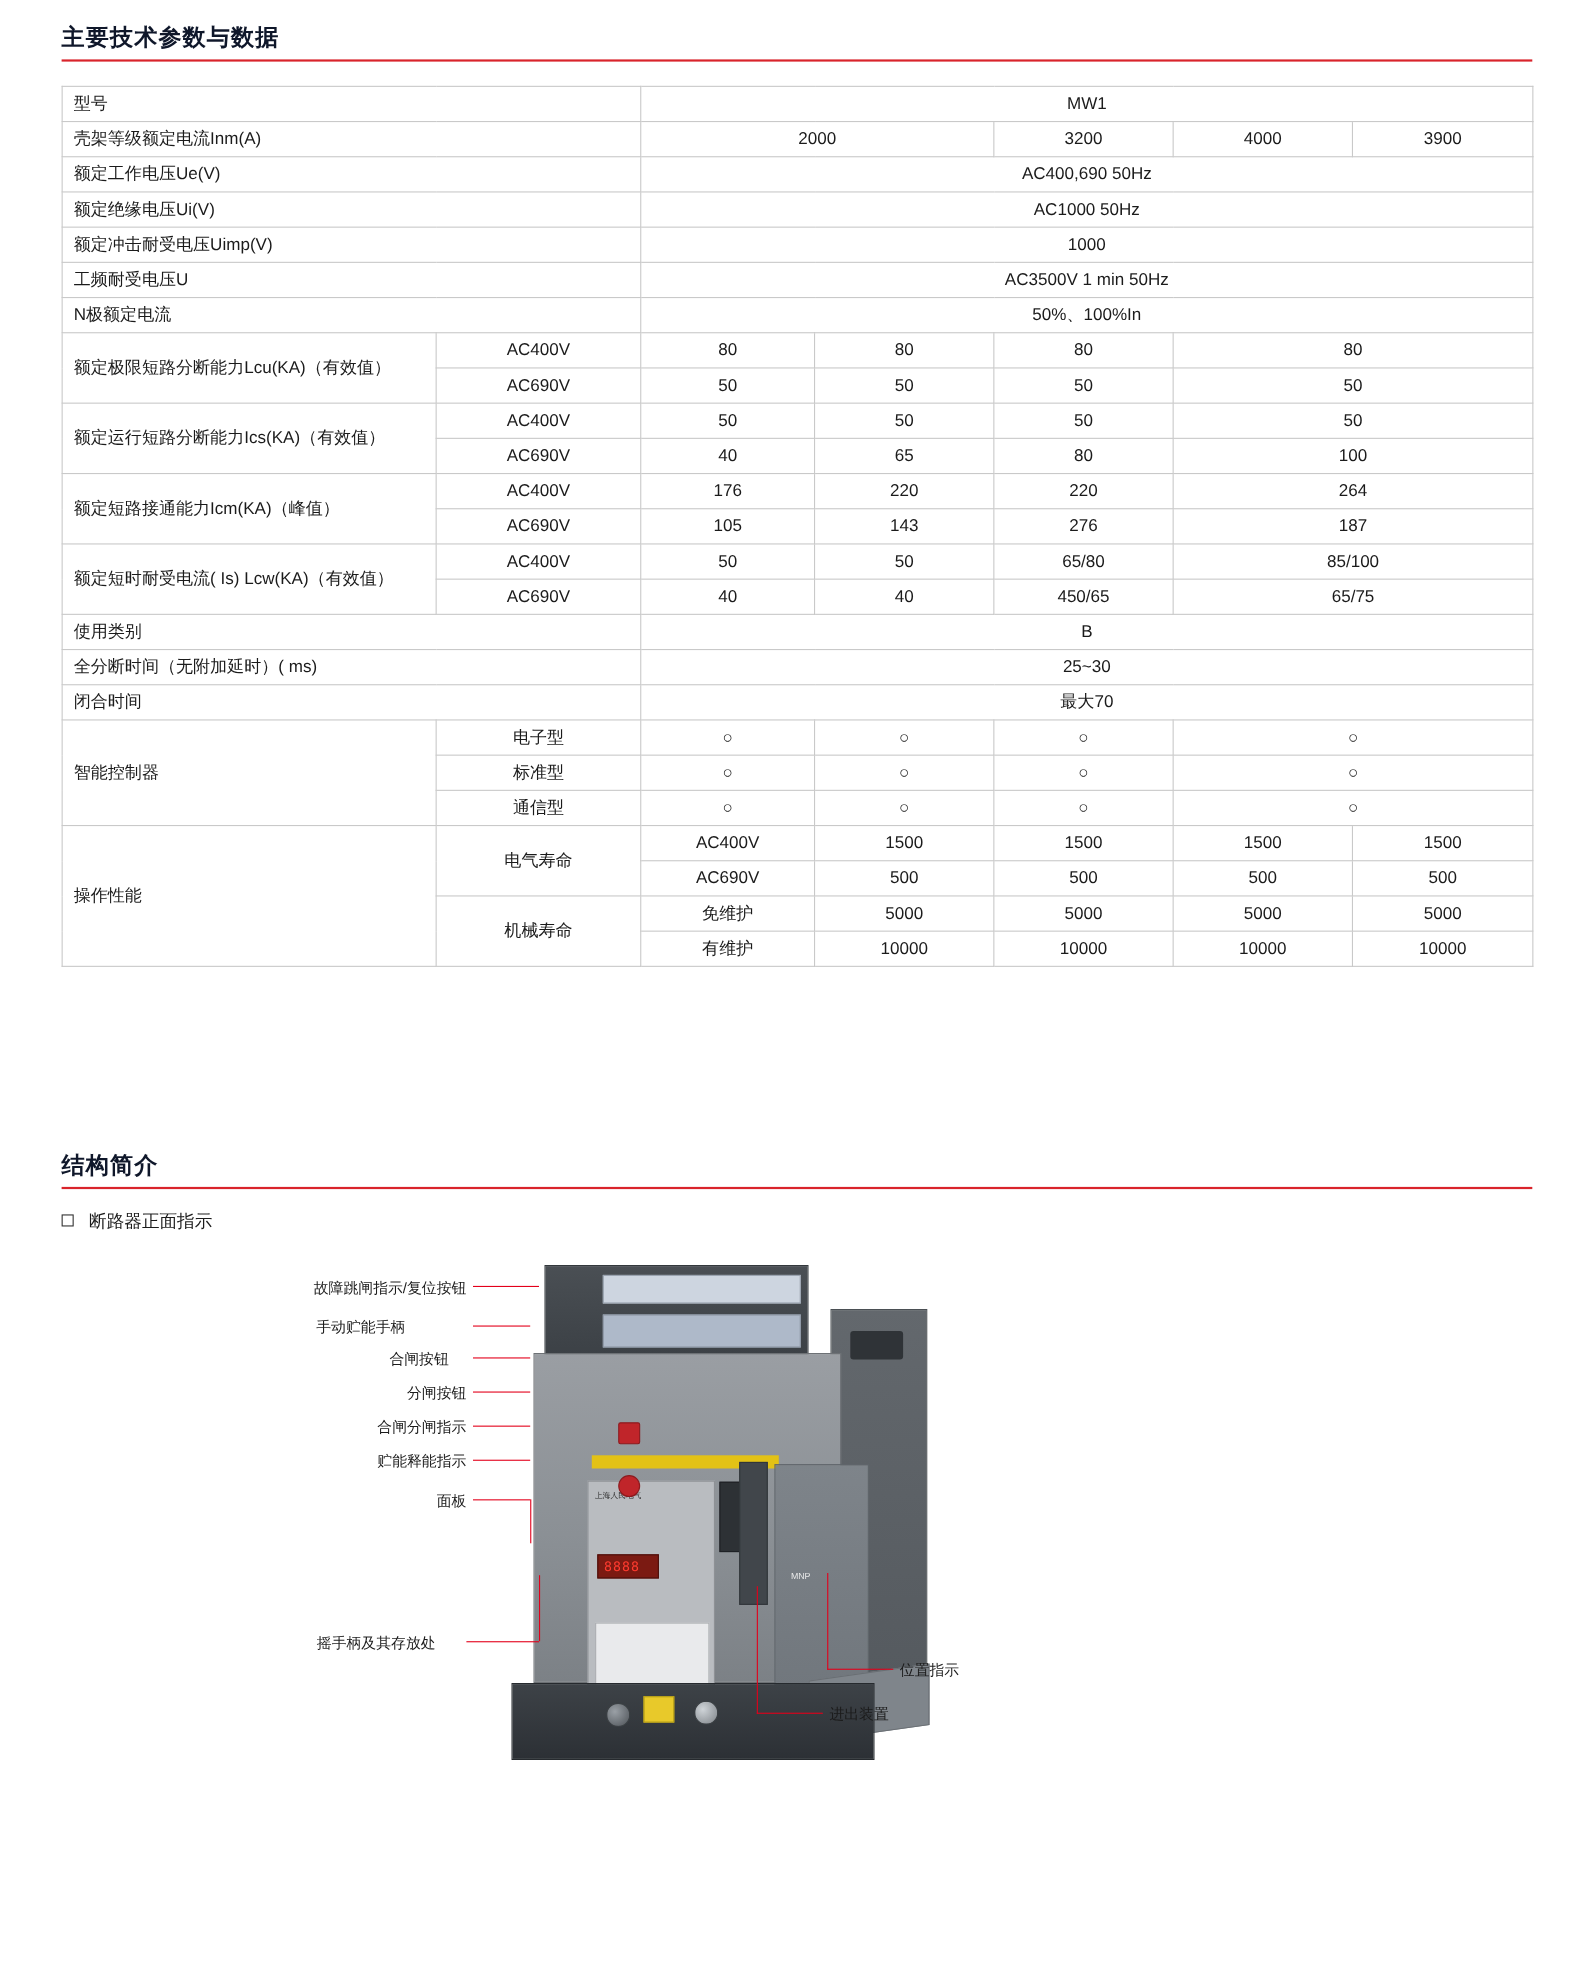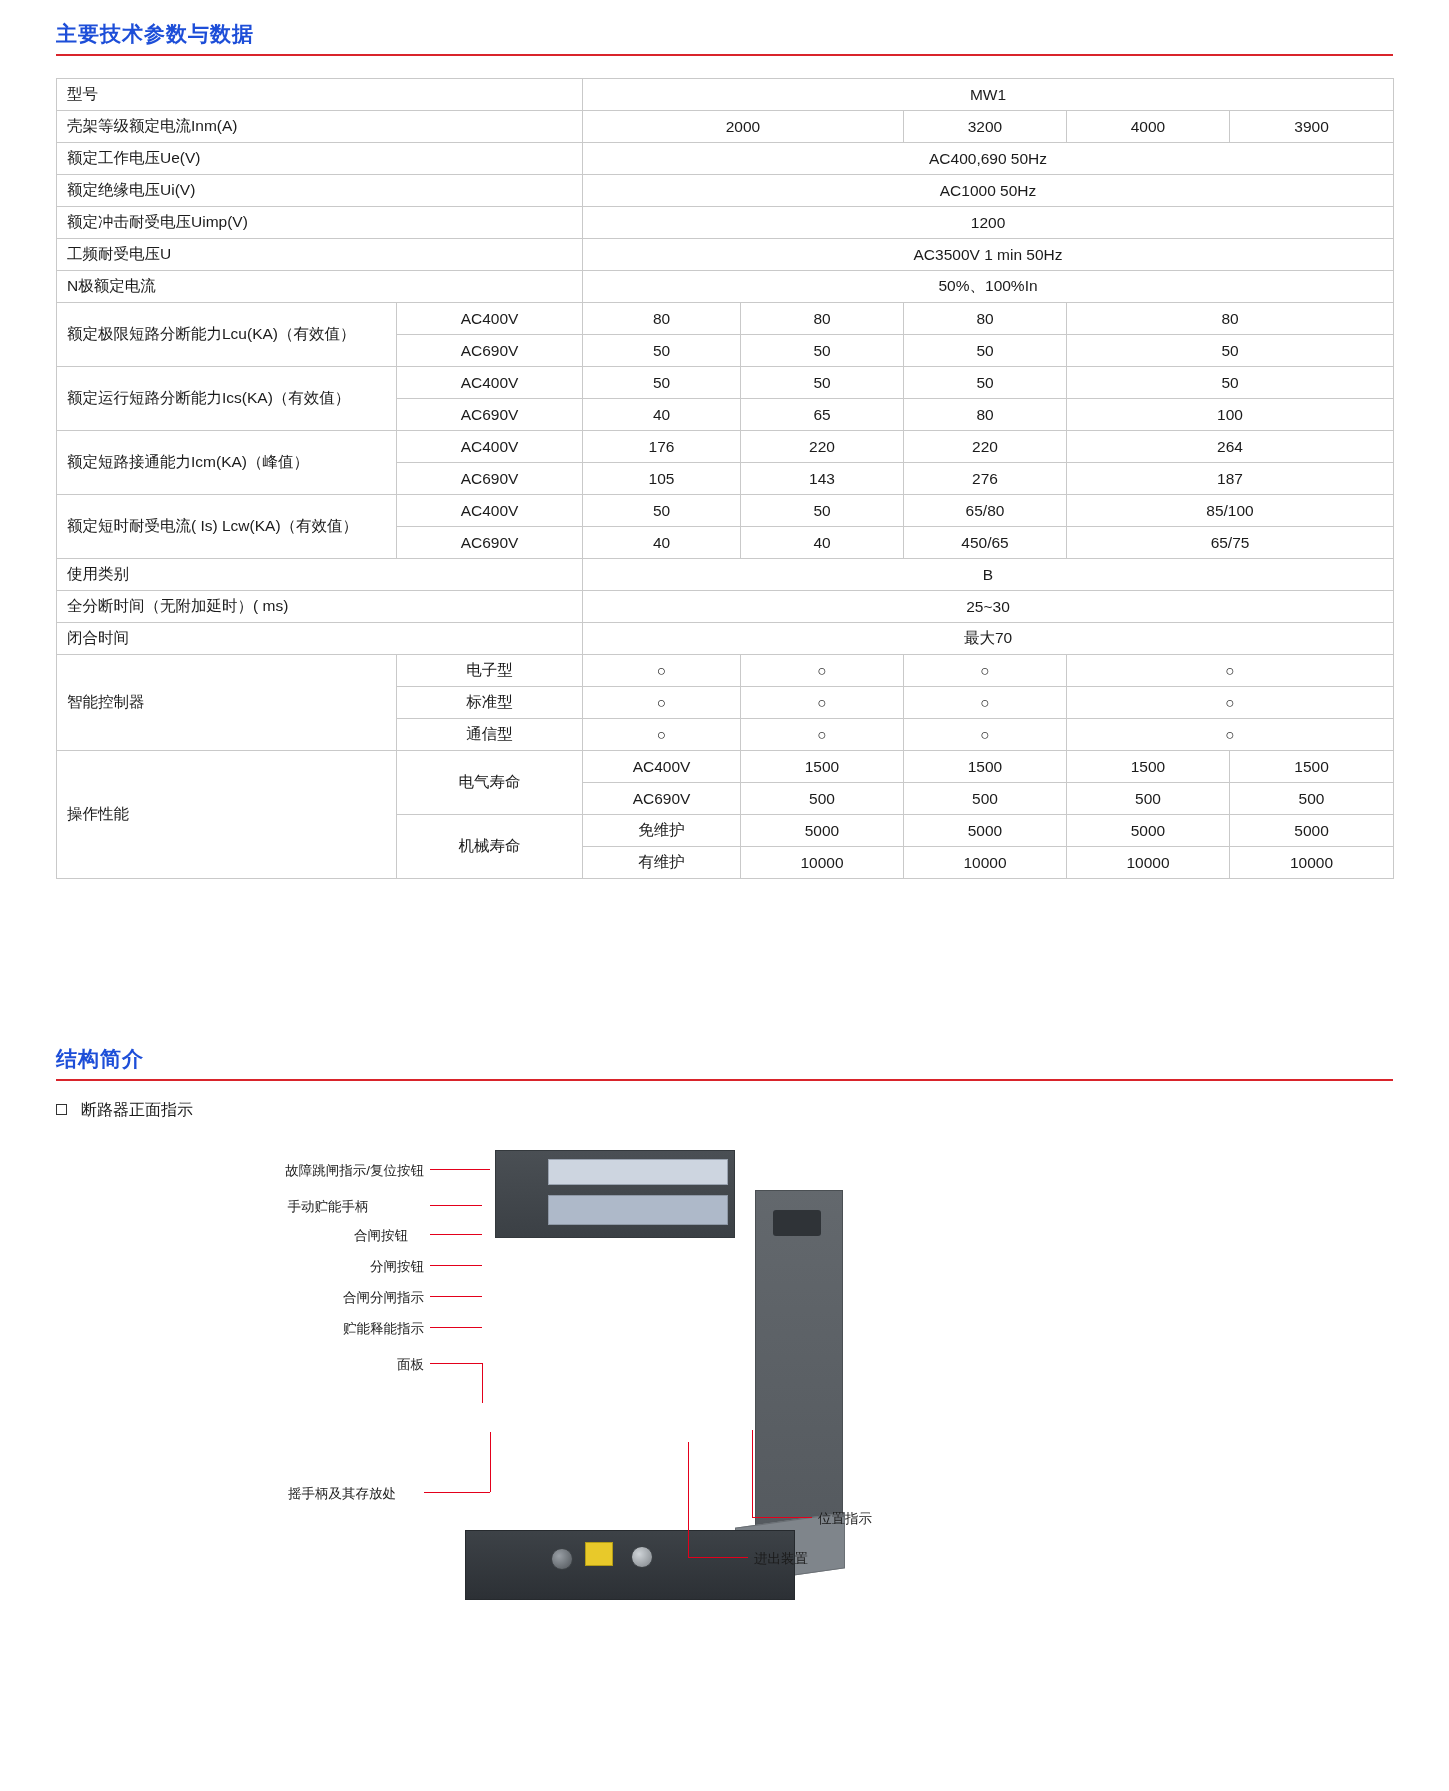--- a/index.html
+++ b/index.html
@@ -17,21 +17,21 @@
   }
 
   
   .section-head {
     position: absolute;
     left: 56px;
     width: 1337px;
   }
   .section-head .title {
     font-size: 21px;
-    color: #1d4ed8;
+    color: #0f172a;
     font-weight: 700;
     letter-spacing: 1px;
     padding-bottom: 6px;
     display: inline-block;
   }
   .section-head .rule {
     height: 2px;
     background: #d9242b;
     width: 100%;
   }
@@ -299,21 +299,21 @@
       <tr>
         <td class="lbl" colspan="2">额定工作电压Ue(V)</td>
         <td class="ctr" colspan="5">AC400,690 50Hz</td>
       </tr>
       <tr>
         <td class="lbl" colspan="2">额定绝缘电压Ui(V)</td>
         <td class="ctr" colspan="5">AC1000 50Hz</td>
       </tr>
       <tr>
         <td class="lbl" colspan="2">额定冲击耐受电压Uimp(V)</td>
-        <td class="ctr" colspan="5">1200</td>
+        <td class="ctr" colspan="5">1000</td>
       </tr>
       <tr>
         <td class="lbl" colspan="2">工频耐受电压U</td>
         <td class="ctr" colspan="5">AC3500V  1 min  50Hz</td>
       </tr>
       <tr>
         <td class="lbl" colspan="2">N极额定电流</td>
         <td class="ctr" colspan="5">50%、100%In</td>
       </tr>
 
@@ -463,20 +463,38 @@
 
   <div class="figure">
 
     <div class="device">
       <div class="body-dark-top">
         <div class="terminal-strip"></div>
         <div class="terminal-strip2"></div>
       </div>
       <div class="side-frame"></div>
       <div class="side-hole"></div>
+      <div class="body-main">
+        <div class="yellow-label"></div>
+        <div class="reset-dot"></div>
+        <div class="panel">
+          <div class="panel-logo">上海人民电气</div>
+          <div class="panel-display">
+            <div class="seg">8888</div>
+          </div>
+          <div class="panel-diagram"></div>
+        </div>
+        <div class="btn-red b1"></div>
+        <div class="btn-red b2"></div>
+        <div class="btn-black"></div>
+        <div class="handle-slot"></div>
+        <div class="arc-chamber">
+          <div class="arc-logo">MNP</div>
+        </div>
+      </div>
       <div class="base-right"></div>
       <div class="base-bar"></div>
       <div class="knob k1"></div>
       <div class="yellow-tag"></div>
       <div class="knob k2"></div>
     </div>
 
     <div class="callout right" style="left:232px; top:32px; width:192px;">故障跳闸指示/复位按钮</div>
     <div class="lead" style="left:430px; top:39px; width:60px;"></div>
 

